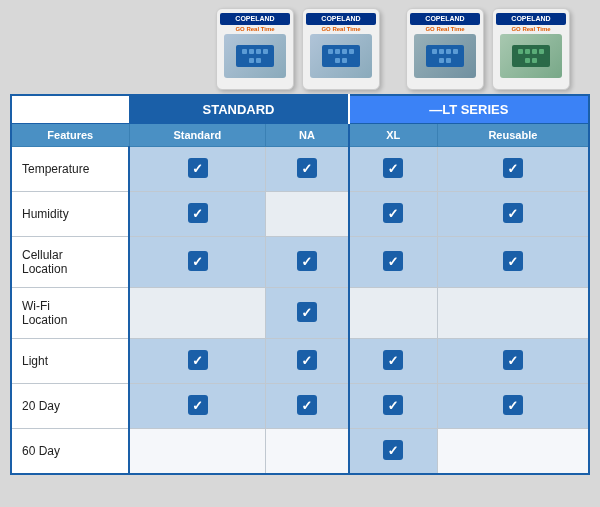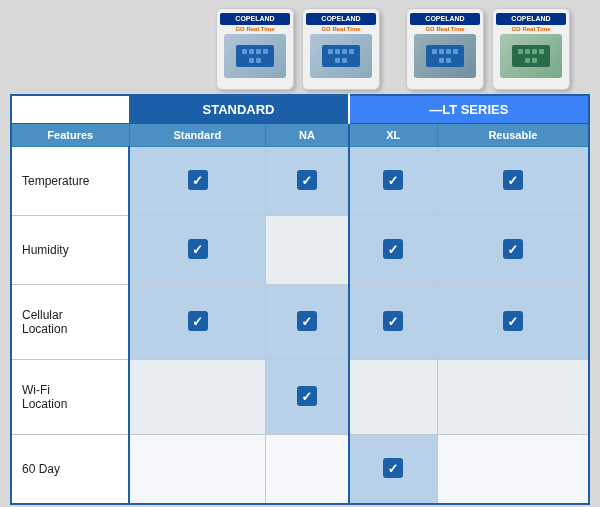--- a/index.html
+++ b/index.html
@@ -140,21 +140,21 @@
     }
 
     .header-row-sub th.feature-sub {
       background: #4a90c4;
       font-weight: bold;
     }
 
     .data-row td {
       border: 1px solid #c0c8d0;
       text-align: center;
-      padding: 23px 4px;
+      padding: 11px 4px;
       font-size: 11.5px;
       height: 34px;
     }
 
     .data-row:nth-child(odd) td {
       background: #f5f7fa;
     }
 
     .data-row:nth-child(even) td {
       background: #e8edf2;
@@ -308,20 +308,34 @@
           <td class="check-cell"><span class="check-icon"></span></td>
         </tr>
         <tr class="data-row">
           <td class="feature-cell">Wi-Fi<br>Location</td>
           <td></td>
           <td class="check-cell"><span class="check-icon"></span></td>
           <td class="divider-col"></td>
           <td></td>
         </tr>
         <tr class="data-row">
+          <td class="feature-cell">Light</td>
+          <td class="check-cell"><span class="check-icon"></span></td>
+          <td class="check-cell"><span class="check-icon"></span></td>
+          <td class="divider-col check-cell"><span class="check-icon"></span></td>
+          <td class="check-cell"><span class="check-icon"></span></td>
+        </tr>
+        <tr class="data-row">
+          <td class="feature-cell">20 Day</td>
+          <td class="check-cell"><span class="check-icon"></span></td>
+          <td class="check-cell"><span class="check-icon"></span></td>
+          <td class="divider-col check-cell"><span class="check-icon"></span></td>
+          <td class="check-cell"><span class="check-icon"></span></td>
+        </tr>
+        <tr class="data-row">
           <td class="feature-cell">60 Day</td>
           <td></td>
           <td></td>
           <td class="divider-col check-cell"><span class="check-icon"></span></td>
           <td></td>
         </tr>
       </tbody>
   </table>
 
 </div>

